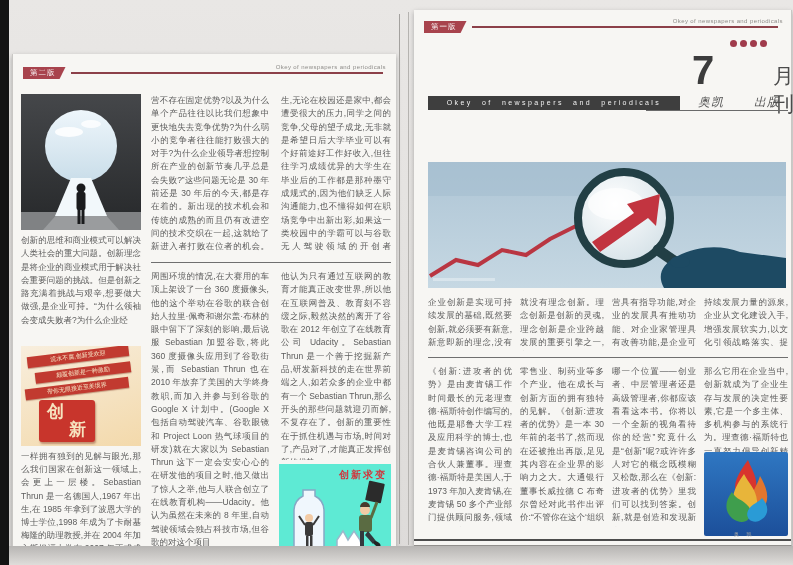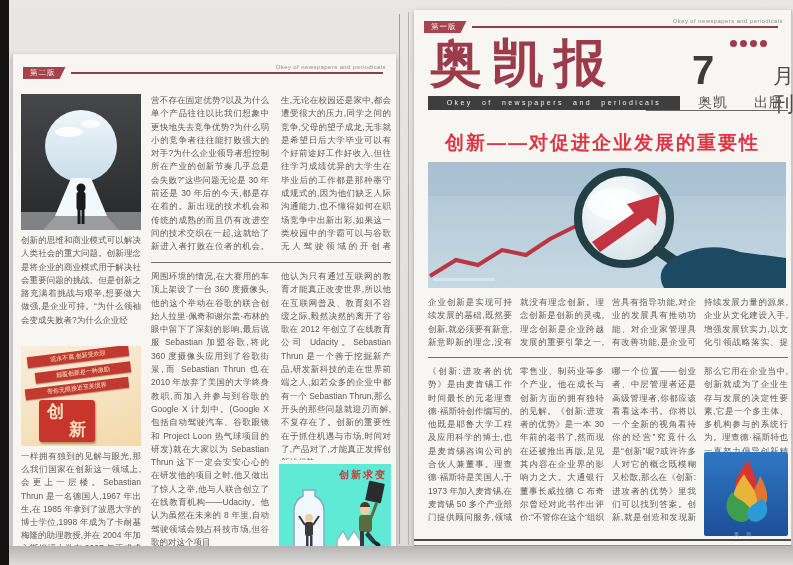--- a/index.html
+++ b/index.html
@@ -29,21 +29,21 @@
 
   
   .masthead-title{position:absolute;font-family:"Liberation Serif","DejaVu Serif",serif;
       font-weight:bold;font-size:52px;color:#9c3b49;letter-spacing:10px;line-height:1;}
   .masthead-bar{position:absolute;background:#3e3e3e;color:#f3f3f3;font-size:7px;
       letter-spacing:2.4px;word-spacing:5px;line-height:14px;text-align:center;}
   .issue-dots{position:absolute;display:flex;gap:3px;}
   .issue-dots .dot{width:7px;height:7px;border-radius:50%;background:#a03b4b;}
   .issue-no{position:absolute;font-size:40px;font-weight:bold;color:#3c3c3c;line-height:1;}
   .issue-unit{position:absolute;font-size:21px;color:#4b4b4b;letter-spacing:2px;}
-  .pub-row{position:absolute;font-size:14px;color:#555;letter-spacing:1px;}
+  .pub-row{position:absolute;font-size:12px;color:#555;letter-spacing:1px;font-style:italic;}
   .thin-line{position:absolute;height:1px;background:#6a6a6a;}
   .headline{position:absolute;width:100%;text-align:center;font-size:19px;font-weight:bold;
       color:#e03343;letter-spacing:2px;}
 
   
   .illu{position:absolute;overflow:hidden;}
   .banner-img{background:linear-gradient(160deg,#f8eedd,#f3d9ab);}
   .ribbon{position:absolute;background:#c13a30;color:#f7e8c8;font-size:6px;line-height:11px;
       text-align:center;white-space:nowrap;transform:rotate(-7deg);box-shadow:0 1px 1px rgba(120,40,20,.4);}
   .stamp{position:absolute;background:#c8352c;border-radius:3px;box-shadow:1px 2px 2px rgba(130,50,30,.45);}
@@ -135,35 +135,33 @@
     </div>
 
     <div class="footer-mark" style="left:178px;top:521px;">奥 凯</div>
   </div>
 
   <div class="page page-right">
     <div class="tag-ribbon" style="left:10px;top:11px;">第一版</div>
     <div class="tag-line" style="left:58px;top:16px;width:306px;"></div>
     <div class="header-en" style="right:8px;top:8px;">Okey of newspapers and periodicals</div>
 
-    <div class="masthead-title" style="left:16px;top:28px;">奥凯报</div>
     <div class="masthead-bar" style="left:14px;top:86px;width:252px;height:14px;">Okey of newspapers and periodicals</div>
     <div class="issue-dots" style="left:316px;top:30px;">
       <span class="dot"></span>
       <span class="dot"></span>
       <span class="dot"></span>
       <span class="dot"></span>
     </div>
     <div class="issue-no" style="left:278px;top:40px;">7</div>
     <div class="issue-unit" style="left:312px;top:52px;margin-left:47px;">月刊</div>
     <div class="pub-row" style="left:284px;top:84px;">奥凯</div>
     <div class="pub-row" style="left:340px;top:84px;">出版</div>
     <div class="thin-line" style="left:232px;top:100px;width:142px;"></div>
 
-    <div class="headline" style="left:0;top:120px;">创新——对促进企业发展的重要性</div>
 
     <div class="illu" style="left:14px;top:152px;width:358px;height:126px;">
       <svg width="358" height="126" viewBox="0 0 358 126">
         <defs>
           <linearGradient id="hsky" x1="0" y1="0" x2="0" y2="1">
             <stop offset="0" stop-color="#aec5d5"></stop>
               <stop offset="1" stop-color="#c6d8e3"></stop>
           </linearGradient>
           <radialGradient id="lens" cx=".4" cy=".35" r=".8">
             <stop offset="0" stop-color="#ffffff"></stop>

